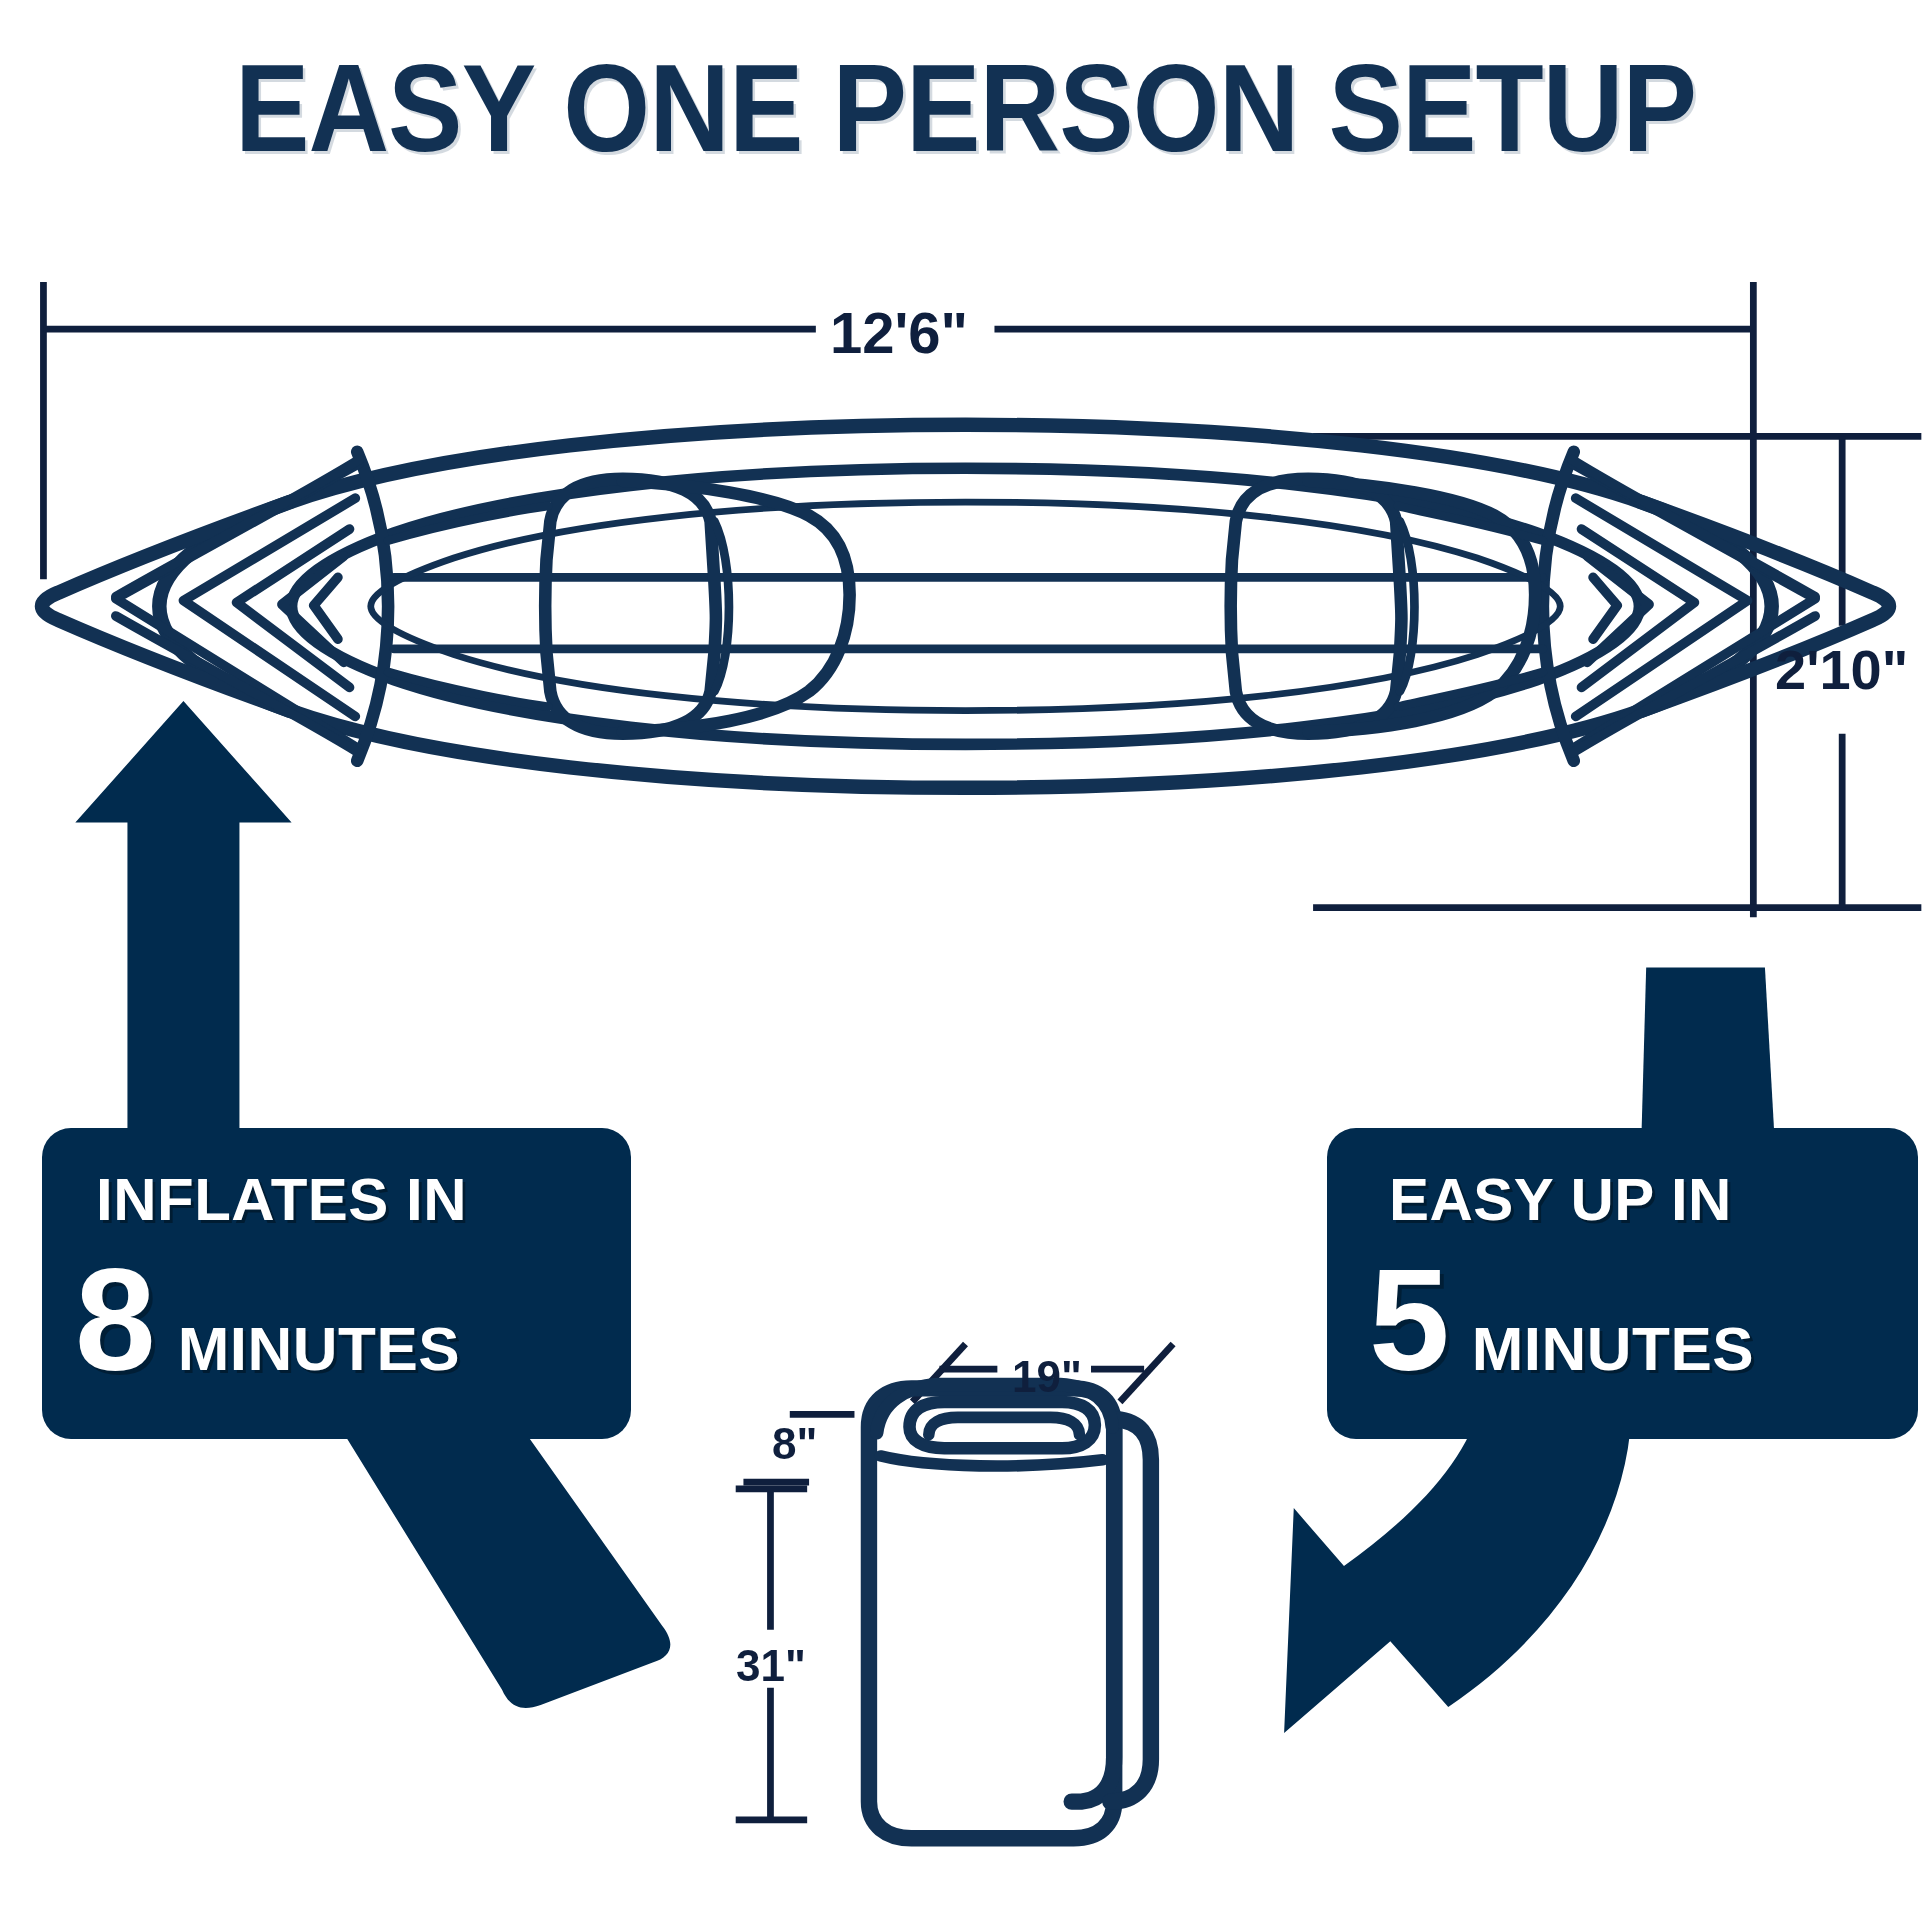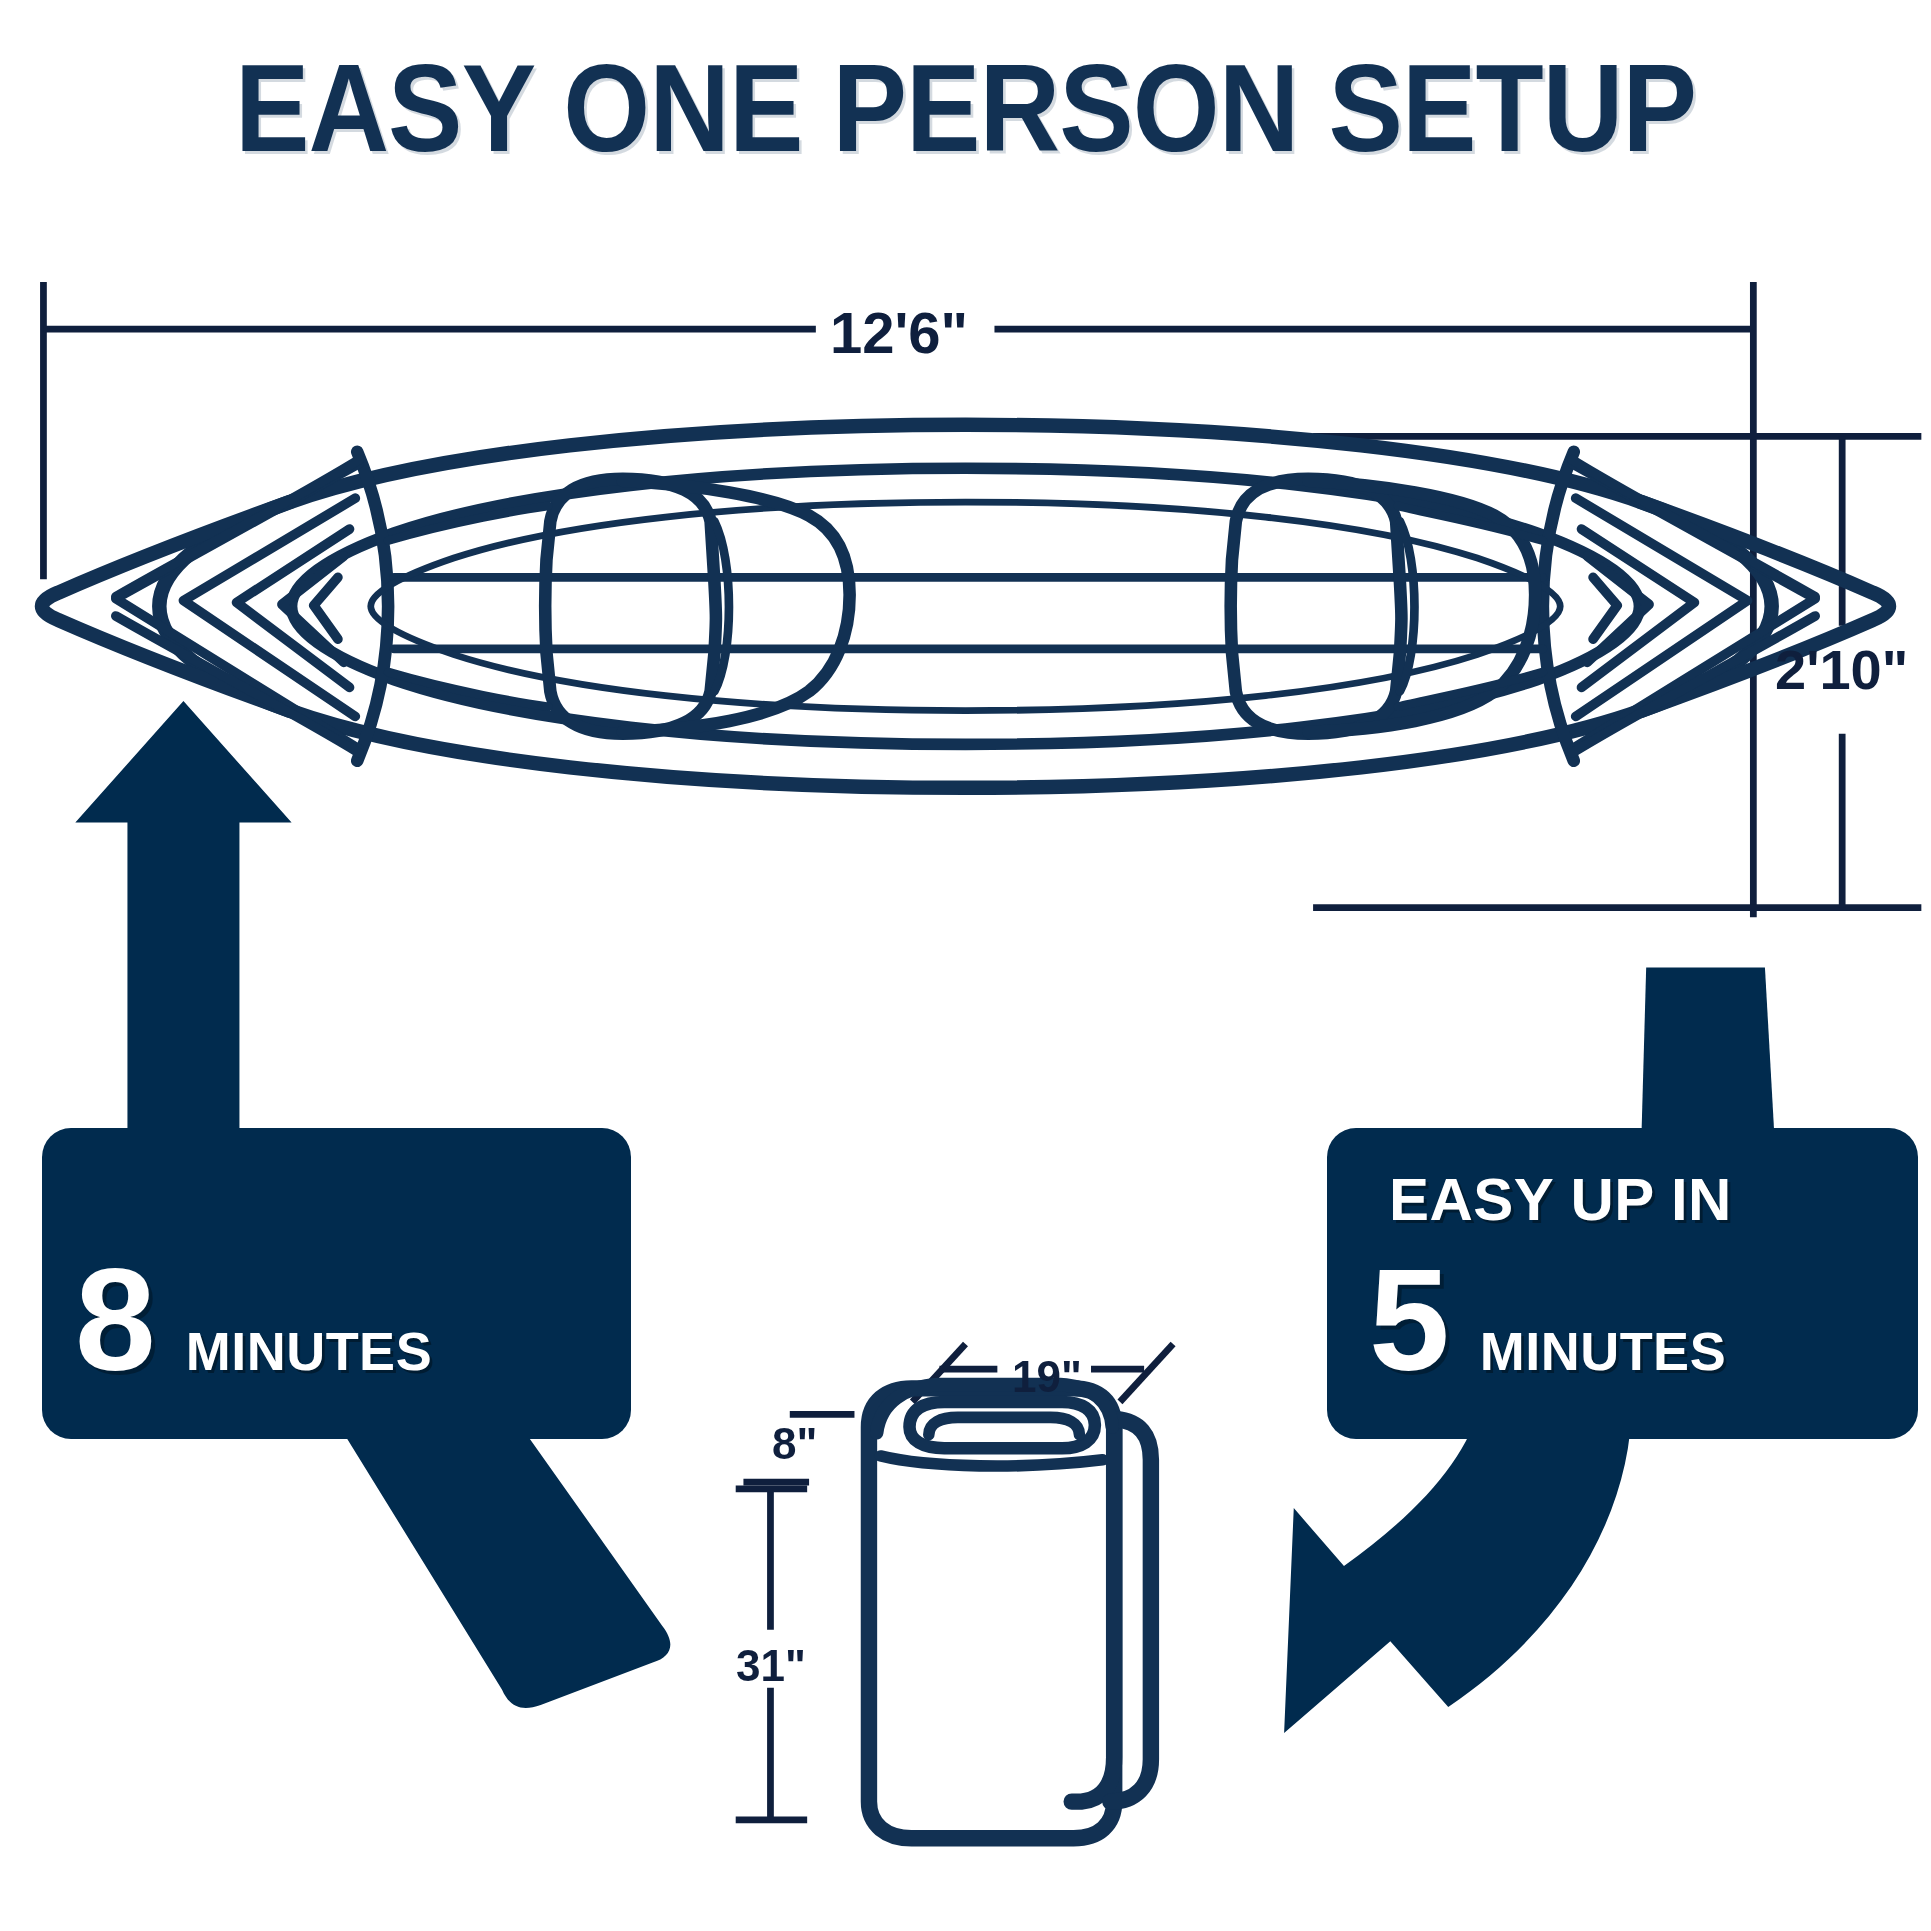--- a/index.html
+++ b/index.html
@@ -63,24 +63,24 @@
     white-space:nowrap;
   }
   .badge-num{
     font-weight:700;
     font-size:145px;
     line-height:1;
     text-shadow:3.9px 3.9px 0 rgba(0,0,0,0.3);
   }
   .badge-unit{
     font-weight:700;
-    font-size:54px;
+    font-size:62px;
     line-height:1;
     letter-spacing:0.5px;
-    margin-left:30px;
+    margin-left:22px;
     text-shadow:2.9px 2.9px 0 rgba(0,0,0,0.35);
   }
   #badge-left .badge-head{position:absolute;left:54px;top:42px;}
   #badge-left .badge-row{position:absolute;left:33px;top:120px;}
   #badge-right .badge-head{position:absolute;left:62px;top:42px;}
   #badge-right .badge-row{position:absolute;left:42px;top:120px;}
 </style>
 </head>
 <body>
 
@@ -328,20 +328,21 @@
   </svg>
 
   <div class="dimlabel" id="len-label">12'6"</div>
   <div class="dimlabel" id="wid-label">2'10"</div>
 
   <div class="dimlabel" id="bag-w-label">19"</div>
   <div class="dimlabel" id="bag-d-label">8"</div>
   <div class="dimlabel" id="bag-h-label">31"</div>
 
   <div class="badge" id="badge-left">
+    <div class="badge-head">INFLATES IN</div>
     <div class="badge-row">
       <span class="badge-num">8</span>
       <span class="badge-unit">MINUTES</span>
     </div>
   </div>
 
   <div class="badge" id="badge-right">
     <div class="badge-head">EASY UP IN</div>
     <div class="badge-row">
       <span class="badge-num">5</span>

